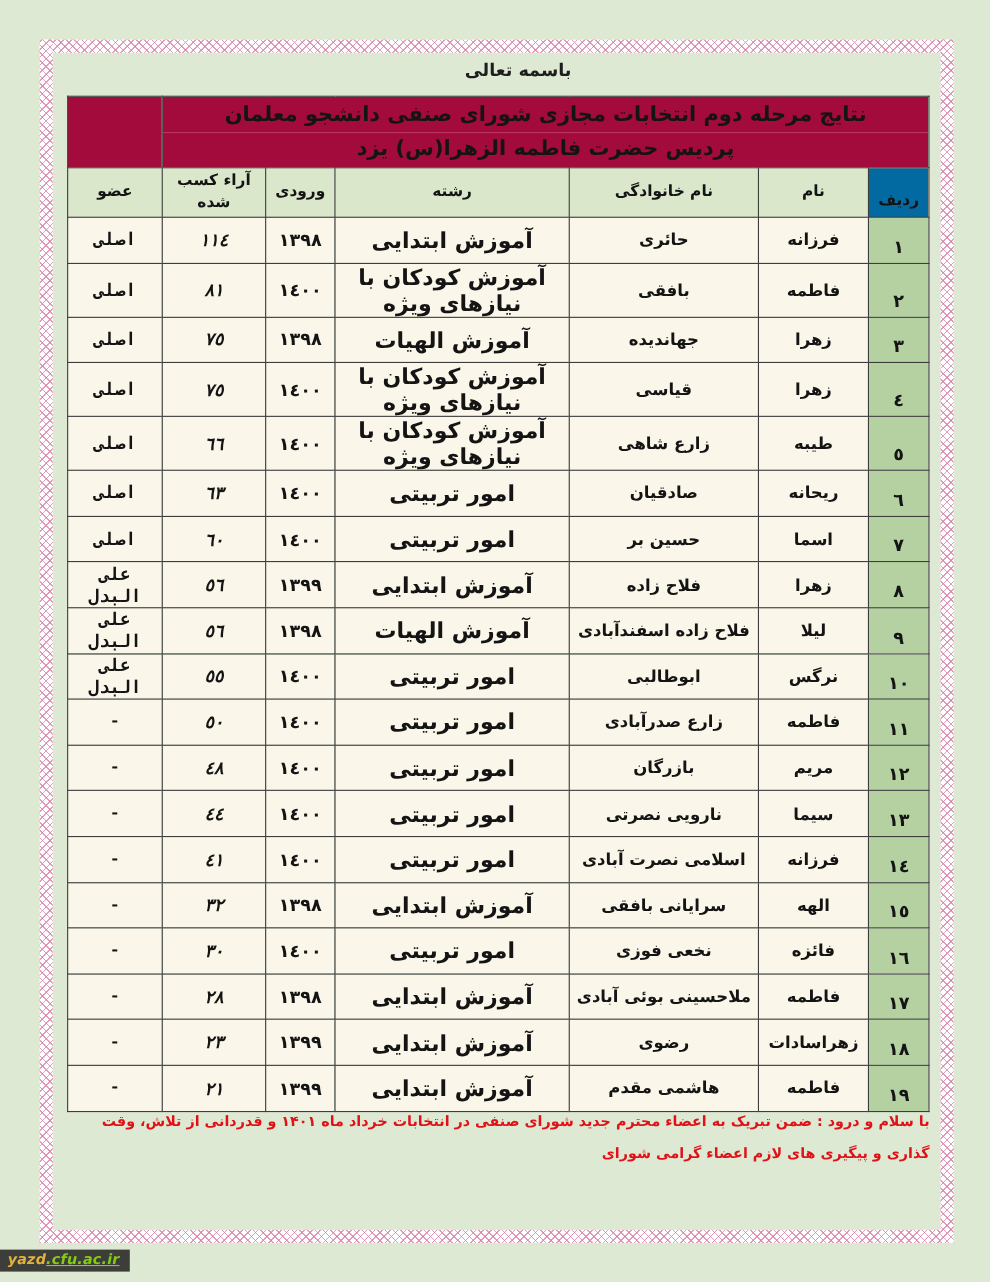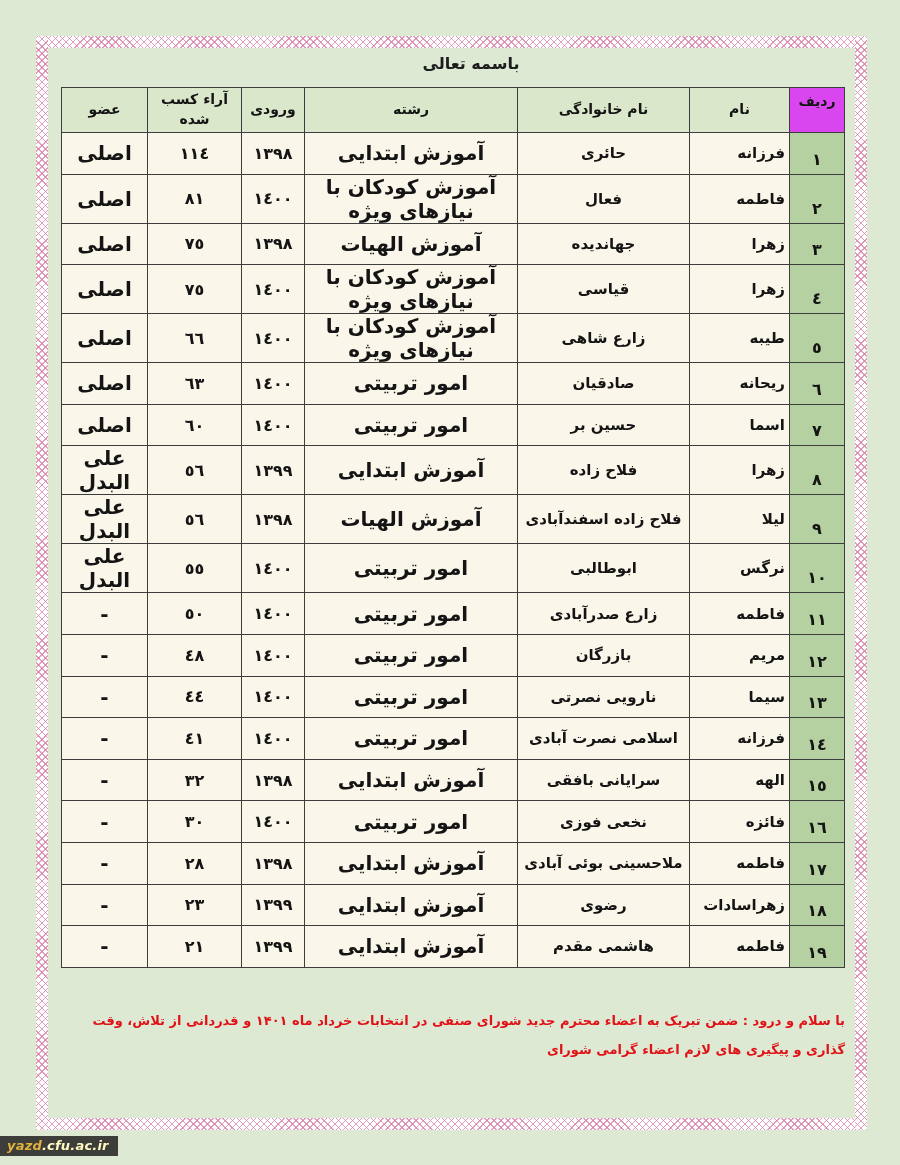--- a/index.html
+++ b/index.html
@@ -63,47 +63,47 @@
     position: relative;
   }
   td.banner-title::after {
     content: ""; position: absolute; left: 0; right: 0; top: 50%;
     height: 1px; background: rgba(255,170,200,.28);
   }
   td.banner-empty { background: #a30b3c; }
 
   tr.header-row { height: 45px; }
   tr.header-row th { background: #dbe7cb; font-size: 14px; line-height: 1.4; padding: 0 4px; }
-  tr.header-row th.c-no { background: #d946ef; vertical-align: bottom; padding-bottom: 20px; }
+  tr.header-row th.c-no { background: #0369a1; vertical-align: bottom; padding-bottom: 4px; }
 
   tbody tr.data-row { height: 41.6px; }
   tbody td { background: #faf6e9; padding: 0 4px; }
   tbody td.c-no     { background: #b5d1a2; font-size: 16px; vertical-align: bottom; padding-bottom: 5px; }
-  tbody td.c-name   { font-size: 15px; text-align: right; }
+  tbody td.c-name   { font-size: 15px; }
   tbody td.c-family { font-size: 15px; }
   tbody td.c-major  { font-size: 20px; }
   tbody td.c-entry  { font-size: 16px; }
-  tbody td.c-votes  { font-size: 16px; }
-  tbody td.c-status { font-size: 20px; }
+  tbody td.c-votes  { font-size: 16px; font-style: italic; }
+  tbody td.c-status { font-size: 16px; font-family: Liberation Mono, monospace; }
 
   .footer-note {
     position: absolute; left: 62px; top: 1006px; width: 783px;
     direction: rtl; text-align: right;
     color: #e01218; font-weight: bold; font-size: 13px; line-height: 2.25;
   }
 
   .watermark {
     position: absolute; left: 0; top: 1136px;
     background: #3d3d3a;
     padding: 2px 9px 3px 7px;
     font-style: italic; font-weight: bold; font-size: 13px;
     letter-spacing: 0.2px;
   }
   .watermark .brand  { color: #e2b33c; }
-  .watermark .suffix { color: #fef9c3; }
+  .watermark .suffix { color: #84cc16; text-decoration: underline; }
 </style>
 </head>
 <body>
 
 <div class="lat lat-top"></div>
 <div class="lat lat-bottom"></div>
 <div class="lat lat-left"></div>
 <div class="lat lat-right"></div>
 
 <div class="bismillah">باسمه تعالی</div>
@@ -113,20 +113,27 @@
     <colgroup>
       <col class="w-no">
         <col class="w-name">
         <col class="w-family">
         <col class="w-major">
       <col class="w-entry">
         <col class="w-votes">
         <col class="w-status">
     </colgroup>
     <thead>
+      <tr class="banner-row">
+        <td class="banner-title" colspan="6">
+          <div>نتایج مرحله دوم انتخابات مجازی شورای صنفی دانشجو معلمان</div>
+          <div>پردیس حضرت فاطمه الزهرا(س) یزد</div>
+        </td>
+        <td class="banner-empty"></td>
+      </tr>
       <tr class="header-row">
         <th class="c-no">ردیف</th>
         <th class="c-name">نام</th>
         <th class="c-family">نام خانوادگی</th>
         <th class="c-major">رشته</th>
         <th class="c-entry">ورودی</th>
         <th class="c-votes">آراء کسب شده</th>
         <th class="c-status">عضو</th>
       </tr>
     </thead>
@@ -136,21 +143,21 @@
           <td class="c-name">فرزانه</td>
           <td class="c-family">حائری</td>
           <td class="c-major">آموزش ابتدایی</td>
           <td class="c-entry">١٣٩٨</td>
           <td class="c-votes">١١٤</td>
           <td class="c-status">اصلی</td>
         </tr>
         <tr class="data-row">
           <td class="c-no">٢</td>
           <td class="c-name">فاطمه</td>
-          <td class="c-family">فعال</td>
+          <td class="c-family">بافقی</td>
           <td class="c-major">آموزش کودکان با نیازهای ویژه</td>
           <td class="c-entry">١٤٠٠</td>
           <td class="c-votes">٨١</td>
           <td class="c-status">اصلی</td>
         </tr>
         <tr class="data-row">
           <td class="c-no">٣</td>
           <td class="c-name">زهرا</td>
           <td class="c-family">جهاندیده</td>
           <td class="c-major">آموزش الهیات</td>

